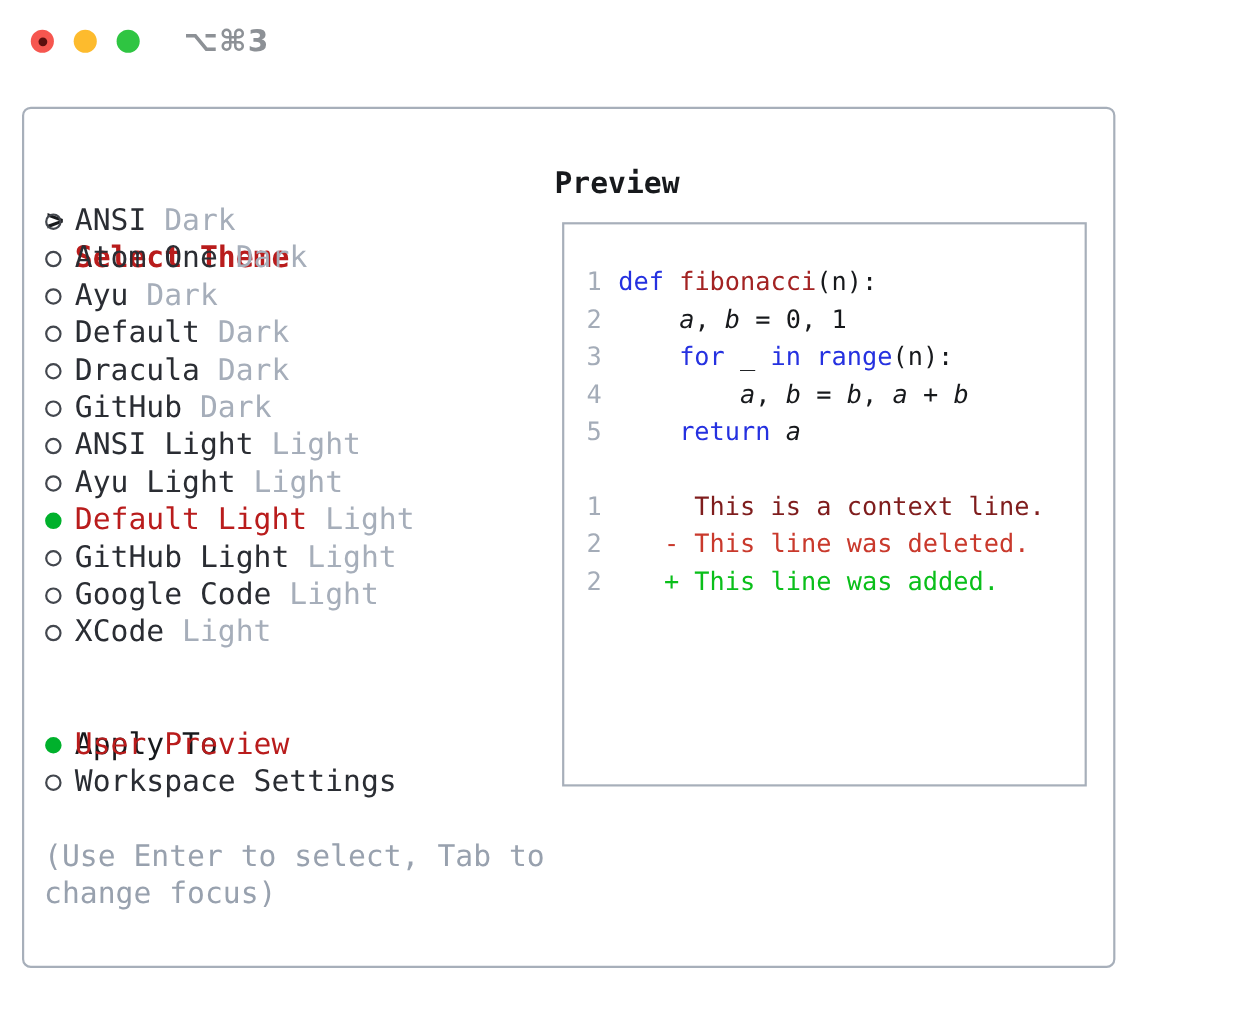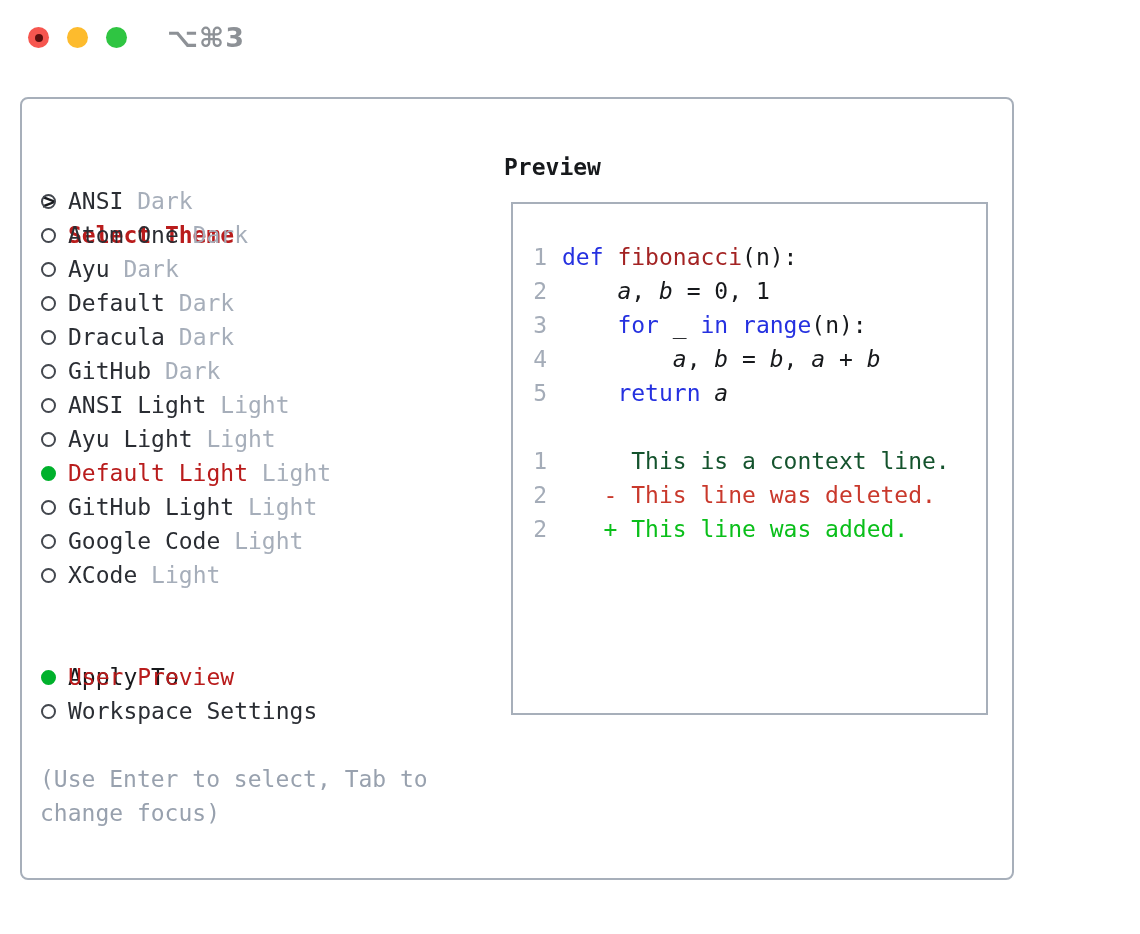--- a/index.html
+++ b/index.html
@@ -17,21 +17,21 @@
   .light.green{left:106px;background:#2fc542;}
   .win-title{
     position:absolute;left:167px;top:22px;font-family:"DejaVu Sans","Liberation Sans",sans-serif;
     font-size:27px;font-weight:bold;color:#8d9196;letter-spacing:1px;
   }
   
   .panel{
     position:absolute;left:20px;top:97px;width:994px;height:783px;
     border:2px solid #a7afba;border-radius:8px;background:#ffffff;box-sizing:border-box;
   }
-  .row{position:relative;height:34px;line-height:34px;white-space:pre;font-size:23px;color:#2a2d33;}
+  .row{position:relative;height:34px;line-height:34px;white-space:pre;font-size:27px;color:#2a2d33;}
   .left-col{position:absolute;left:18px;top:51px;width:450px;}
   .prompt{position:absolute;left:2px;font-weight:bold;color:#17191c;}
   .hdr-label{position:absolute;left:28px;font-weight:bold;color:#b91c1c;}
   .mk{position:absolute;left:1px;top:10px;width:15px;height:15px;border-radius:50%;box-sizing:border-box;}
   .mk.off{border:2px solid #43474e;background:transparent;}
   .mk.on{background:#00b12c;border:2px solid #00b12c;}
   .item-text{position:absolute;left:28px;}
   .t-name{color:#2a2d33;text-align:right;}
   .item.sel .t-name{color:#b91c1c;}
   .t-tag{color:#a6aeba;margin-top:40px;}
@@ -45,21 +45,21 @@
     position:absolute;left:489px;top:103px;width:477px;height:513px;
     border:2px solid #a7afba;background:#ffffff;box-sizing:border-box;
     padding-top:36px;padding-left:8px;overflow:hidden;
   }
   .pl{height:34px;line-height:34px;white-space:pre;font-size:23px;}
   .ln{display:inline-block;width:26px;margin-right:15px;text-align:right;color:#a4acb8;}
   .c-kw{color:#2531e0;}
   .c-fn{color:#a32323;}
   .c-pl{color:#17191c;}
   .c-vr{color:#17191c;font-style:italic;}
-  .c-ctx{color:#14532d;}
+  .c-ctx{color:#7f1d1d;}
   .c-del{color:#c9392c;}
   .c-add{color:#0abf1a;}
 </style>
 </head>
 <body>
 
 <div class="card">
 
   <div class="titlebar">
     <span class="light red">

